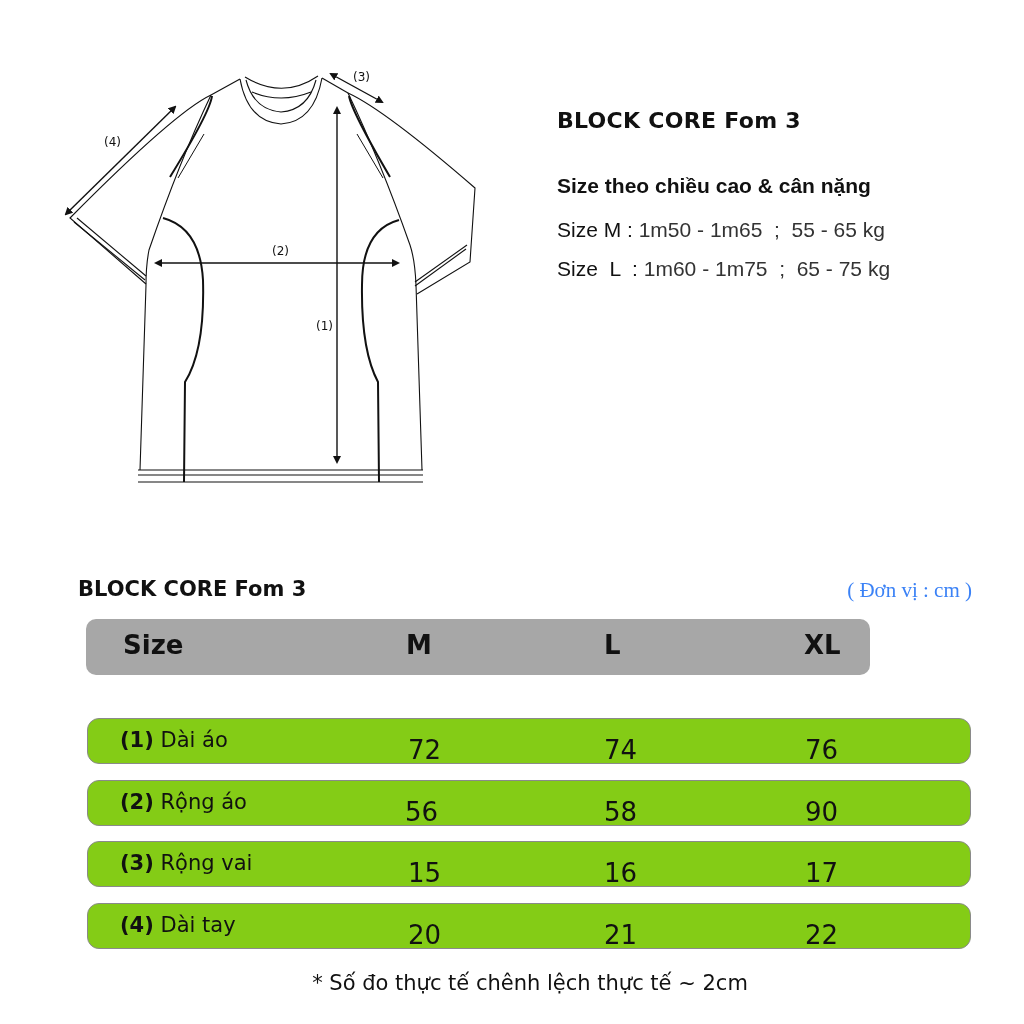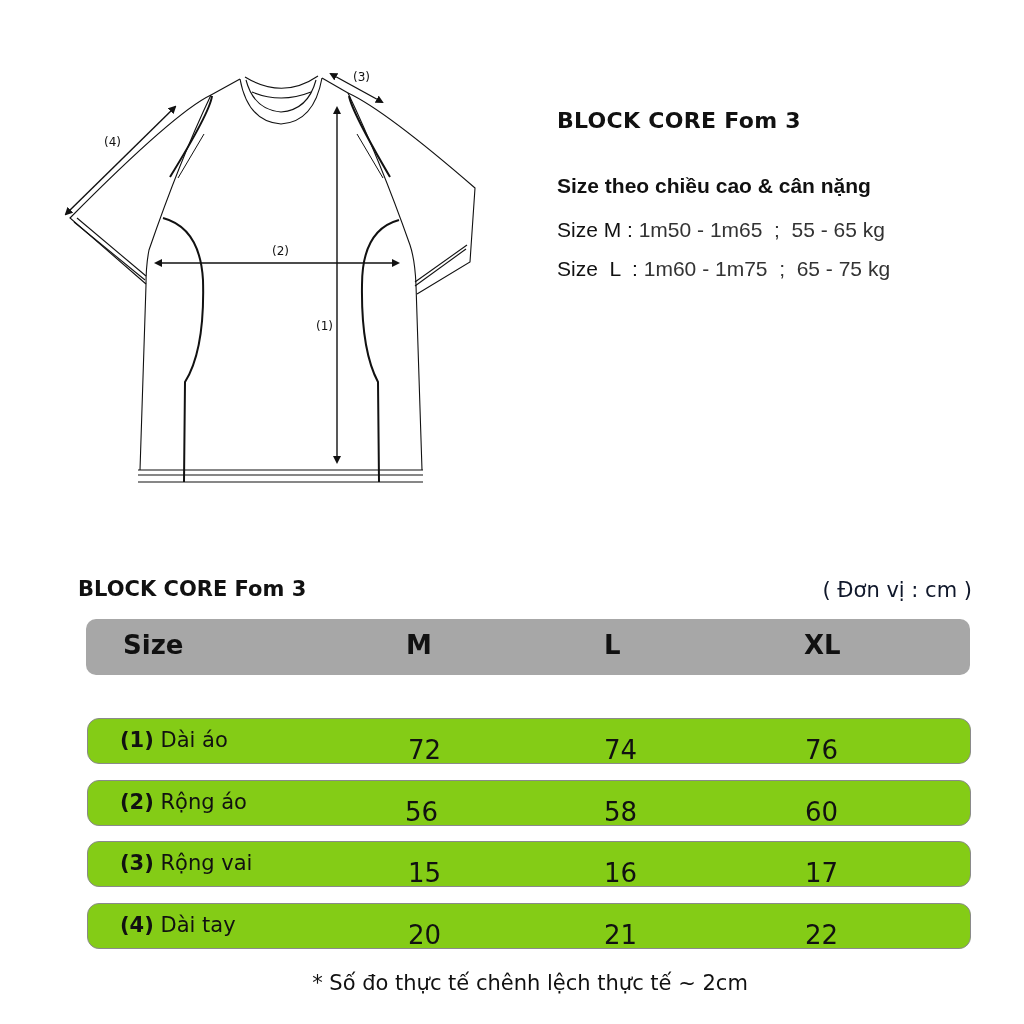--- a/index.html
+++ b/index.html
@@ -12,24 +12,24 @@
   .dlabel { font-family: "DejaVu Sans", sans-serif; font-size: 12px; fill: #111; }
 
   .info { position: absolute; left: 557px; top: 108px; }
   .info-title { font-size: 22px; font-weight: bold; letter-spacing: 0.3px; margin: 0 0 41px 0; color: #111; }
   .info-sub { font-family: "Liberation Sans", sans-serif; font-size: 21px; font-weight: bold; margin: 8px 0 12px 0; color: #111; }
   .info-line { font-family: "Liberation Sans", sans-serif; font-size: 21px; line-height: 39px; white-space: pre; color: #222; }
   .info-line .sz { color: #111; }
   .info-line .rng { color: #333; text-align: center; }
 
   .table-title { position: absolute; left: 78px; top: 577px; font-size: 21px; font-weight: bold; color: #111; }
-  .unit { position: absolute; right: 52px; top: 578px; font-size: 21px; color: #0f172a; white-space: pre; }
+  .unit { position: absolute; right: 52px; top: 578px; font-size: 21px; color: #3b82f6; white-space: pre; font-family: Liberation Serif, serif; }
 
   .thead {
-    position: absolute; left: 86px; top: 619px; width: 884px; height: 56px;
+    position: absolute; left: 86px; top: 619px; width: 784px; height: 56px;
     background: #a7a7a7; border-radius: 10px;
   }
   .thead span { position: absolute; top: 11px; font-size: 26px; font-weight: bold; color: #111; }
 
   .row {
     position: absolute; left: 87px; width: 882px; height: 44px;
     border: 1px solid #8a8a8a; border-radius: 12px; background: #84cc16;
   }
   .row span { position: absolute; }
   .row .lbl { left: 32px; top: 9px; font-size: 21px; color: #111; white-space: pre; }
@@ -118,21 +118,21 @@
   <span class="lbl"><b>(1)</b><span style="position:static"> Dài áo</span></span>
   <span class="v" style="left:320px">72</span>
   <span class="v" style="left:516px">74</span>
   <span class="v" style="left:717px">76</span>
 </div>
 
 <div class="row" style="top:780px">
   <span class="lbl"><b>(2)</b><span style="position:static"> Rộng áo</span></span>
   <span class="v" style="left:317px">56</span>
   <span class="v" style="left:516px">58</span>
-  <span class="v" style="left:717px">60</span>
+  <span class="v" style="left:717px">90</span>
 </div>
 
 <div class="row" style="top:841px">
   <span class="lbl"><b>(3)</b><span style="position:static"> Rộng vai</span></span>
   <span class="v" style="left:320px">15</span>
   <span class="v" style="left:516px">16</span>
   <span class="v" style="left:717px">17</span>
 </div>
 
 <div class="row" style="top:903px">

